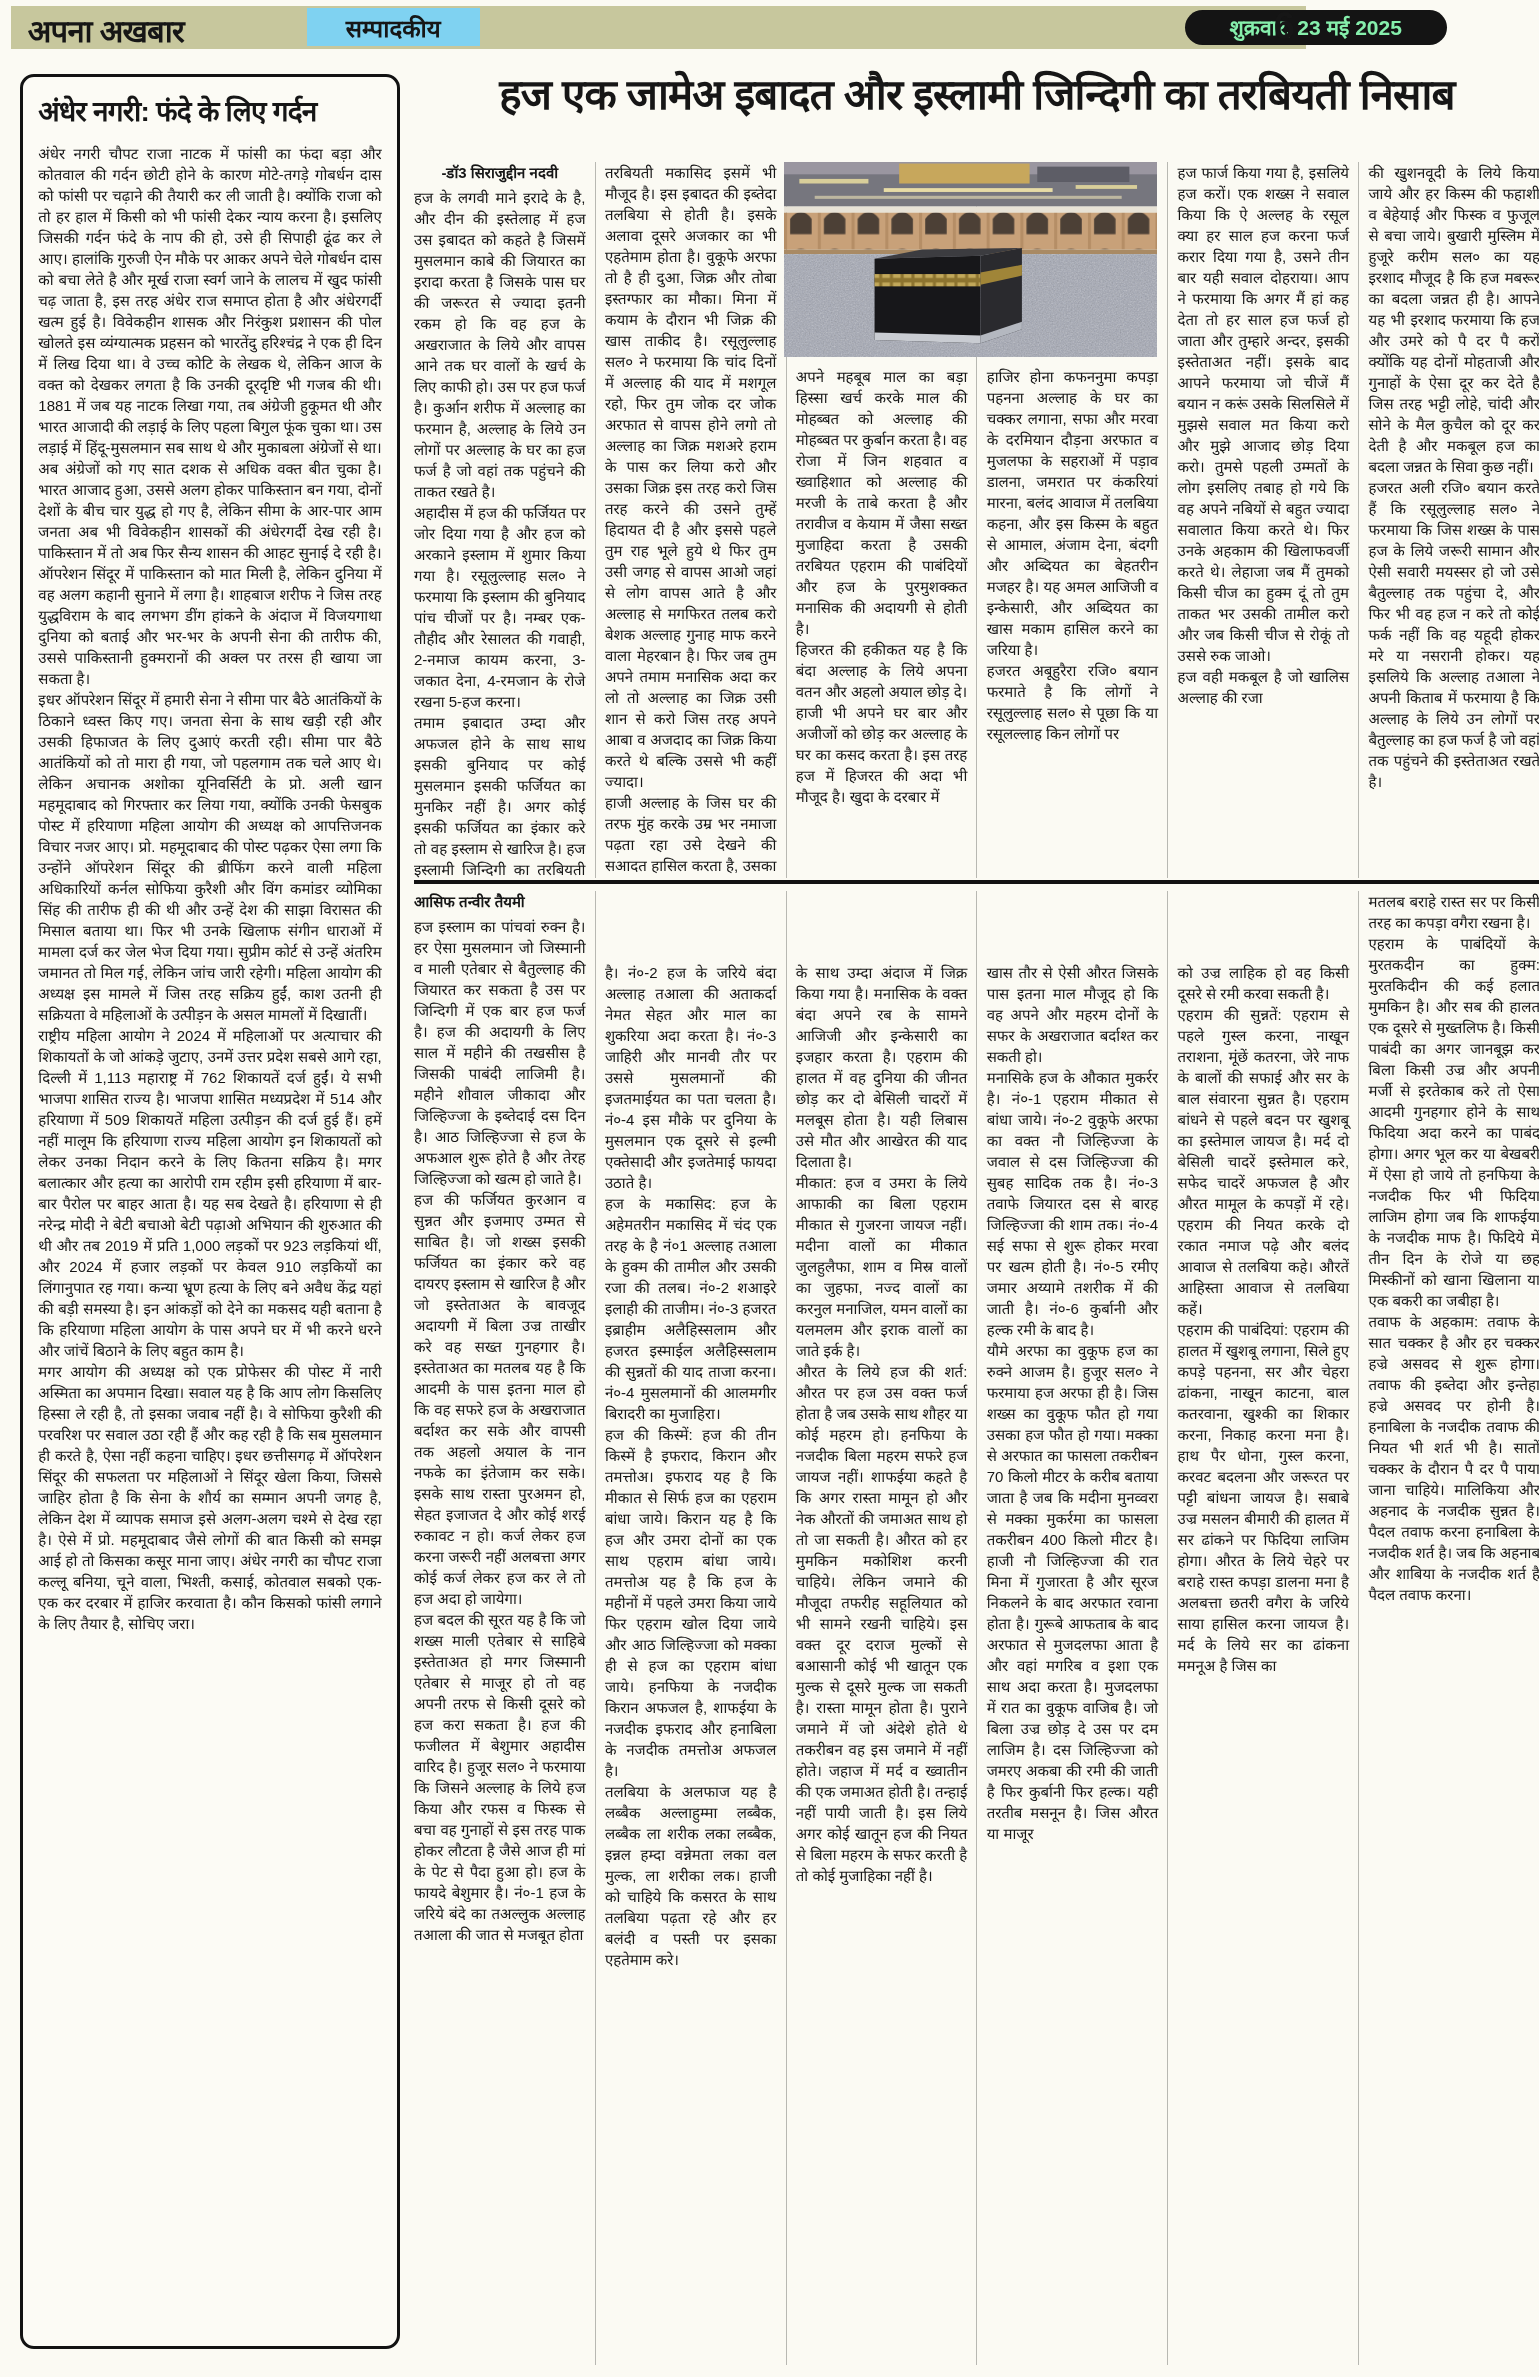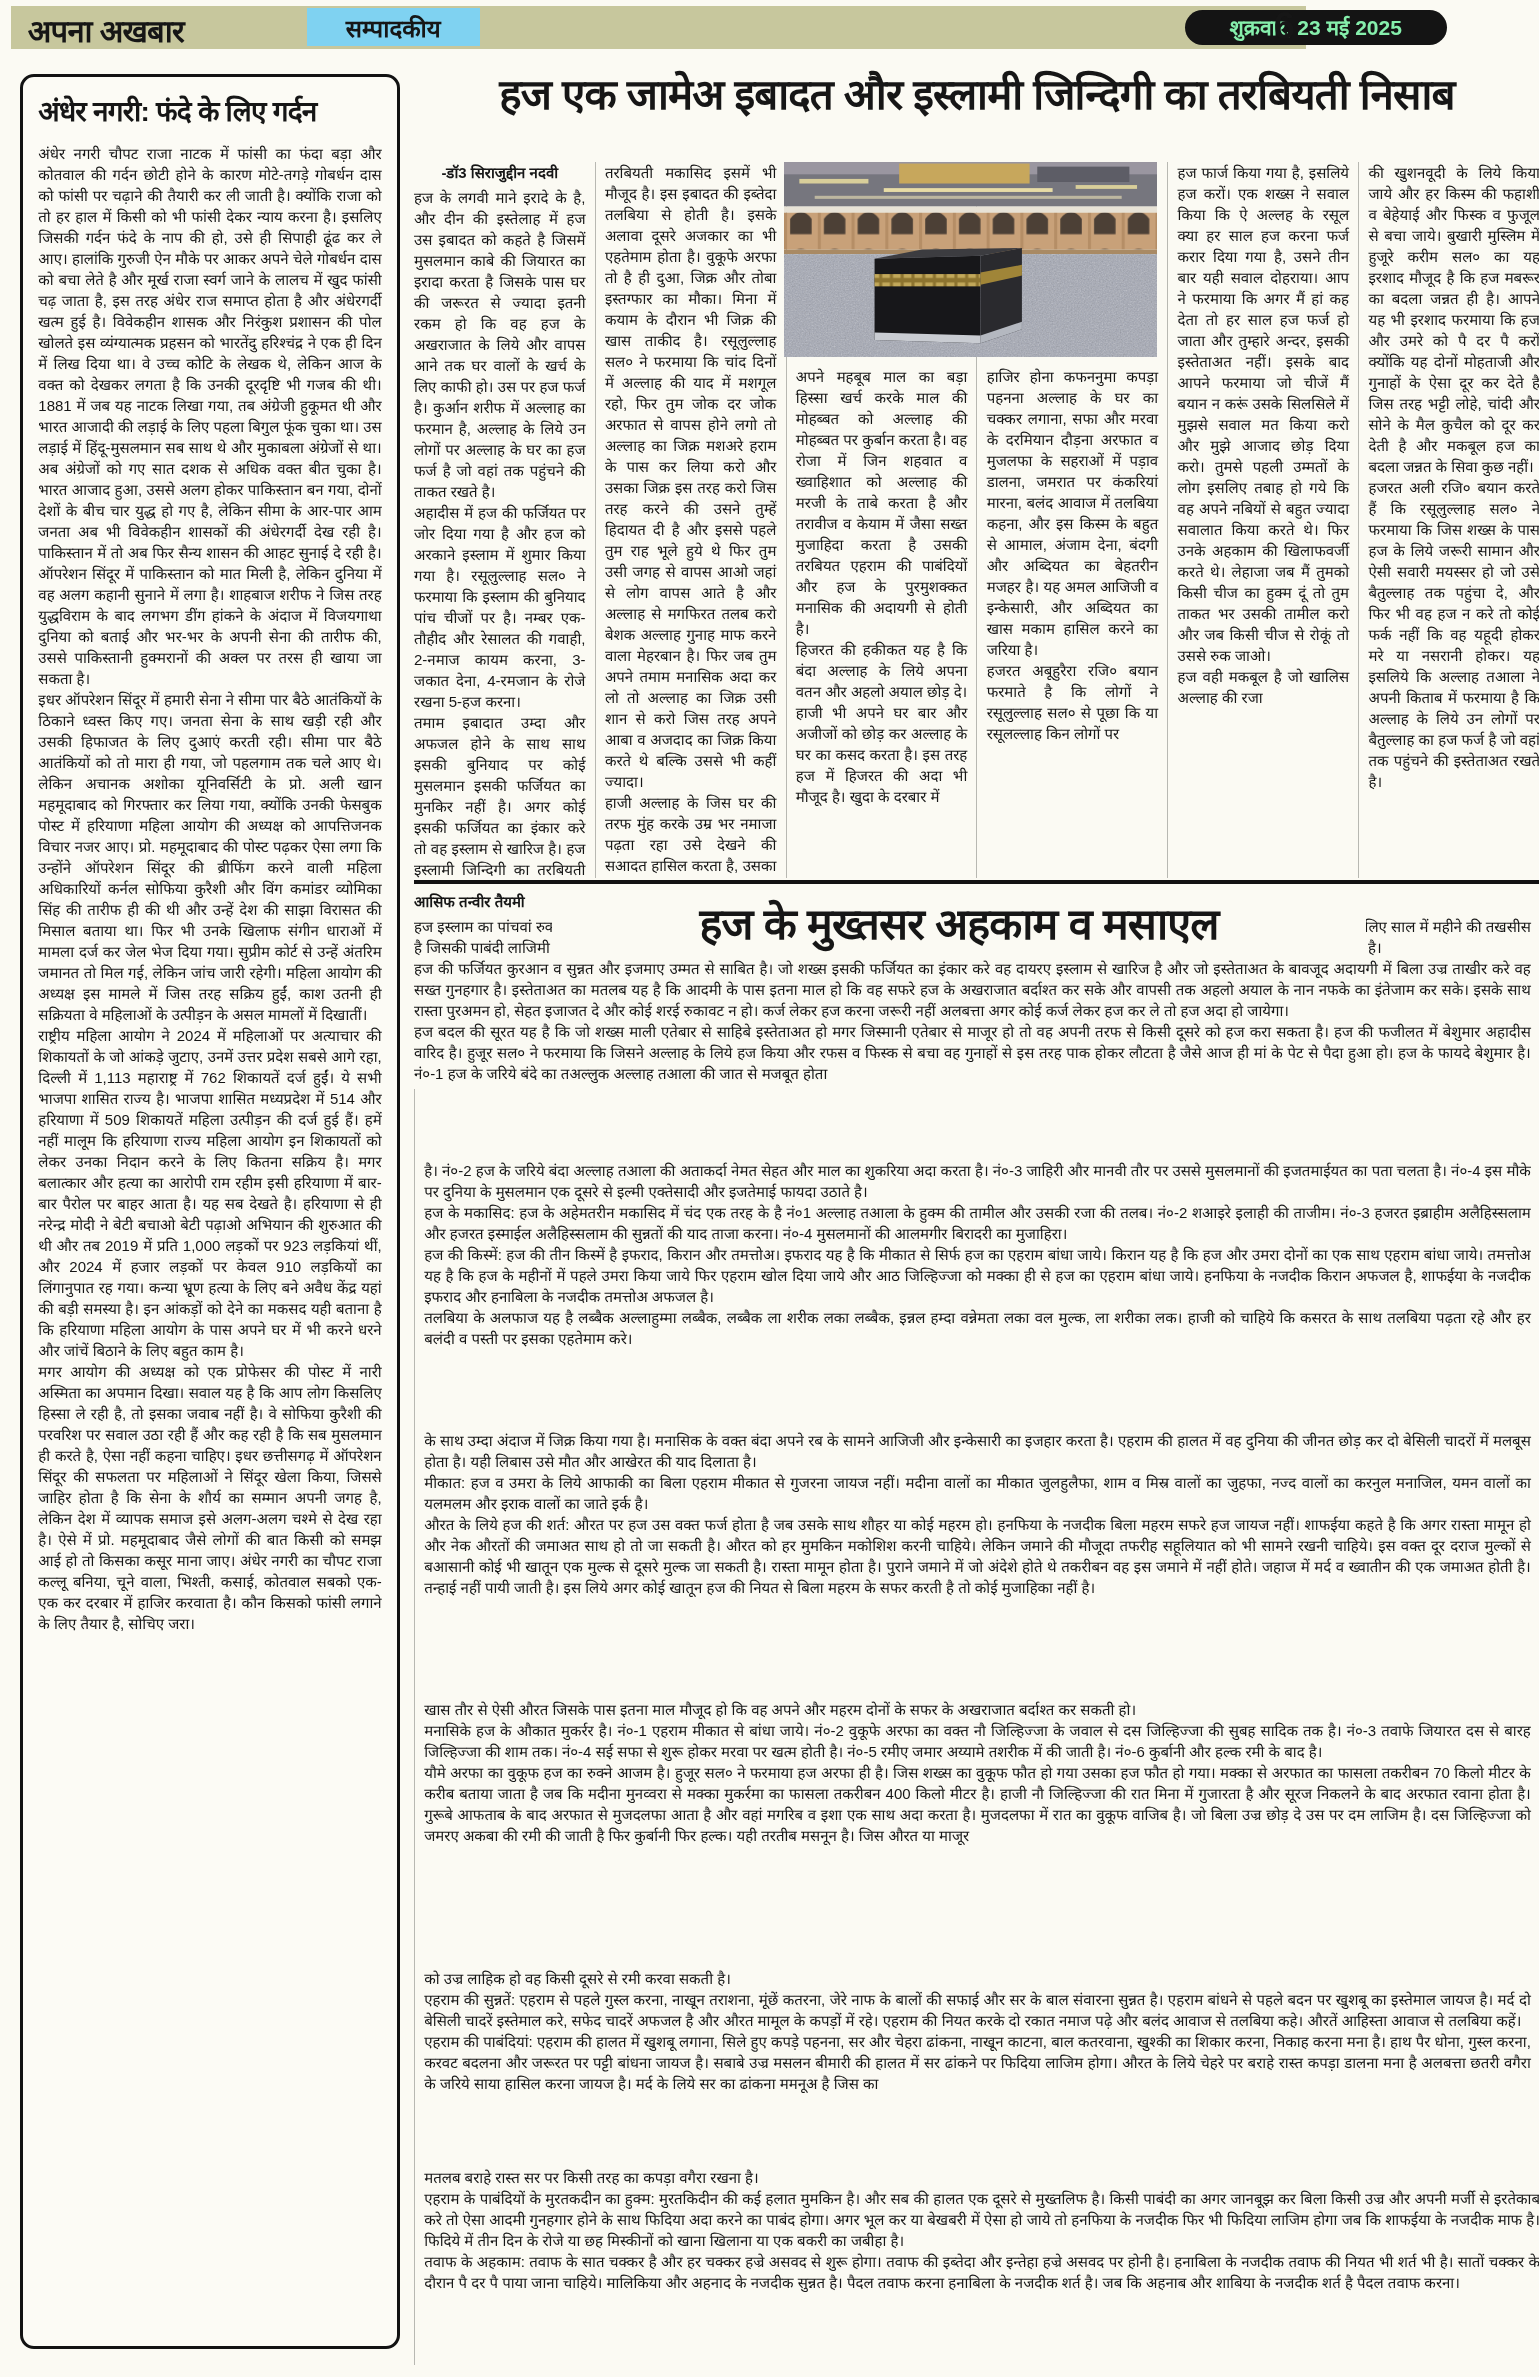--- a/index.html
+++ b/index.html
@@ -35,21 +35,21 @@
   .haj-headline { font-size:42px; font-weight:bold; text-align:center; white-space:nowrap; letter-spacing:-0.8px; }
   .haj .cols { position:absolute; left:0; top:98px; width:1126px; height:716px; }
   .haj .byline { text-align:center; }
   .gap-photo { padding-top:204px; }
   .photo { position:absolute; left:370px; top:98px; width:373px; height:195px; z-index:3; }
   .photo svg { display:block; }
   
   .section-rule { position:absolute; left:414px; top:880px; width:1126px; height:3.8px; background:#121212; }
   
   .ahkam { position:absolute; left:414px; top:891px; width:1126px; height:1474px; overflow:hidden; }
-  .ahkam .cols { position:absolute; left:0; top:0; width:1126px; height:1474px;flex-direction:column; }
+  .ahkam .cols { position:absolute; left:0; top:0; width:1126px; height:1474px; }
   .ahkam-headline { position:absolute; left:138px; top:0px; width:814px; height:67px; z-index:2;
     background:#fbfaf3; font-size:43px; font-weight:bold; text-align:center; white-space:nowrap;
     letter-spacing:-0.8px; line-height:66px; }
   .gap-head { padding-top:71px; }
 </style>
 </head>
 <body>
 
 <div class="page">
 
@@ -140,21 +140,20 @@
         <polygon points="256,144 310,134 310,148 256,160" fill="#a08538"></polygon>
         <polygon points="118,222 256,226 256,236 118,232" fill="#c9ccd2"></polygon>
         <polygon points="256,226 310,208 310,218 256,236" fill="#b4b8c0"></polygon>
       </svg>
     </figure>
   </div>
 
   <div class="section-rule"></div>
 
   <div class="ahkam">
-    <h2 class="ahkam-headline">हज के मुख्तसर अहकाम व मसाएल</h2>
     <div class="cols">
       <div class="col">
         <div class="byline">आसिफ तन्वीर तैयमी</div>
         <div class="col-text">हज इस्लाम का पांचवां रुक्न है। हर ऐसा मुसलमान जो जिस्मानी व माली एतेबार से बैतुल्लाह की जियारत कर सकता है उस पर जिन्दिगी में एक बार हज फर्ज है। हज की अदायगी के लिए साल में महीने की तखसीस है जिसकी पाबंदी लाजिमी है। महीने शौवाल जीकादा और जिल्हिज्जा के इब्तेदाई दस दिन है। आठ जिल्हिज्जा से हज के अफआल शुरू होते है और तेरह जिल्हिज्जा को खत्म हो जाते है।
 हज की फर्जियत कुरआन व सुन्नत और इजमाए उम्मत से साबित है। जो शख्स इसकी फर्जियत का इंकार करे वह दायरए इस्लाम से खारिज है और जो इस्तेताअत के बावजूद अदायगी में बिला उज्र ताखीर करे वह सख्त गुनहगार है। इस्तेताअत का मतलब यह है कि आदमी के पास इतना माल हो कि वह सफरे हज के अखराजात बर्दाश्त कर सके और वापसी तक अहलो अयाल के नान नफके का इंतेजाम कर सके। इसके साथ रास्ता पुरअमन हो, सेहत इजाजत दे और कोई शरई रुकावट न हो। कर्ज लेकर हज करना जरूरी नहीं अलबत्ता अगर कोई कर्ज लेकर हज कर ले तो हज अदा हो जायेगा।
 हज बदल की सूरत यह है कि जो शख्स माली एतेबार से साहिबे इस्तेताअत हो मगर जिस्मानी एतेबार से माजूर हो तो वह अपनी तरफ से किसी दूसरे को हज करा सकता है। हज की फजीलत में बेशुमार अहादीस वारिद है। हुजूर सल० ने फरमाया कि जिसने अल्लाह के लिये हज किया और रफस व फिस्क से बचा वह गुनाहों से इस तरह पाक होकर लौटता है जैसे आज ही मां के पेट से पैदा हुआ हो। हज के फायदे बेशुमार है। नं०-1 हज के जरिये बंदे का तअल्लुक अल्लाह तआला की जात से मजबूत होता</div>
       </div>
       <div class="col gap-head">
         <div class="col-text">है। नं०-2 हज के जरिये बंदा अल्लाह तआला की अताकर्दा नेमत सेहत और माल का शुकरिया अदा करता है। नं०-3 जाहिरी और मानवी तौर पर उससे मुसलमानों की इजतमाईयत का पता चलता है। नं०-4 इस मौके पर दुनिया के मुसलमान एक दूसरे से इल्मी एक्तेसादी और इजतेमाई फायदा उठाते है।
 हज के मकासिद: हज के अहेमतरीन मकासिद में चंद एक तरह के है नं०1 अल्लाह तआला के हुक्म की तामील और उसकी रजा की तलब। नं०-2 शआइरे इलाही की ताजीम। नं०-3 हजरत इब्राहीम अलैहिस्सलाम और हजरत इस्माईल अलैहिस्सलाम की सुन्नतों की याद ताजा करना। नं०-4 मुसलमानों की आलमगीर बिरादरी का मुजाहिरा।

